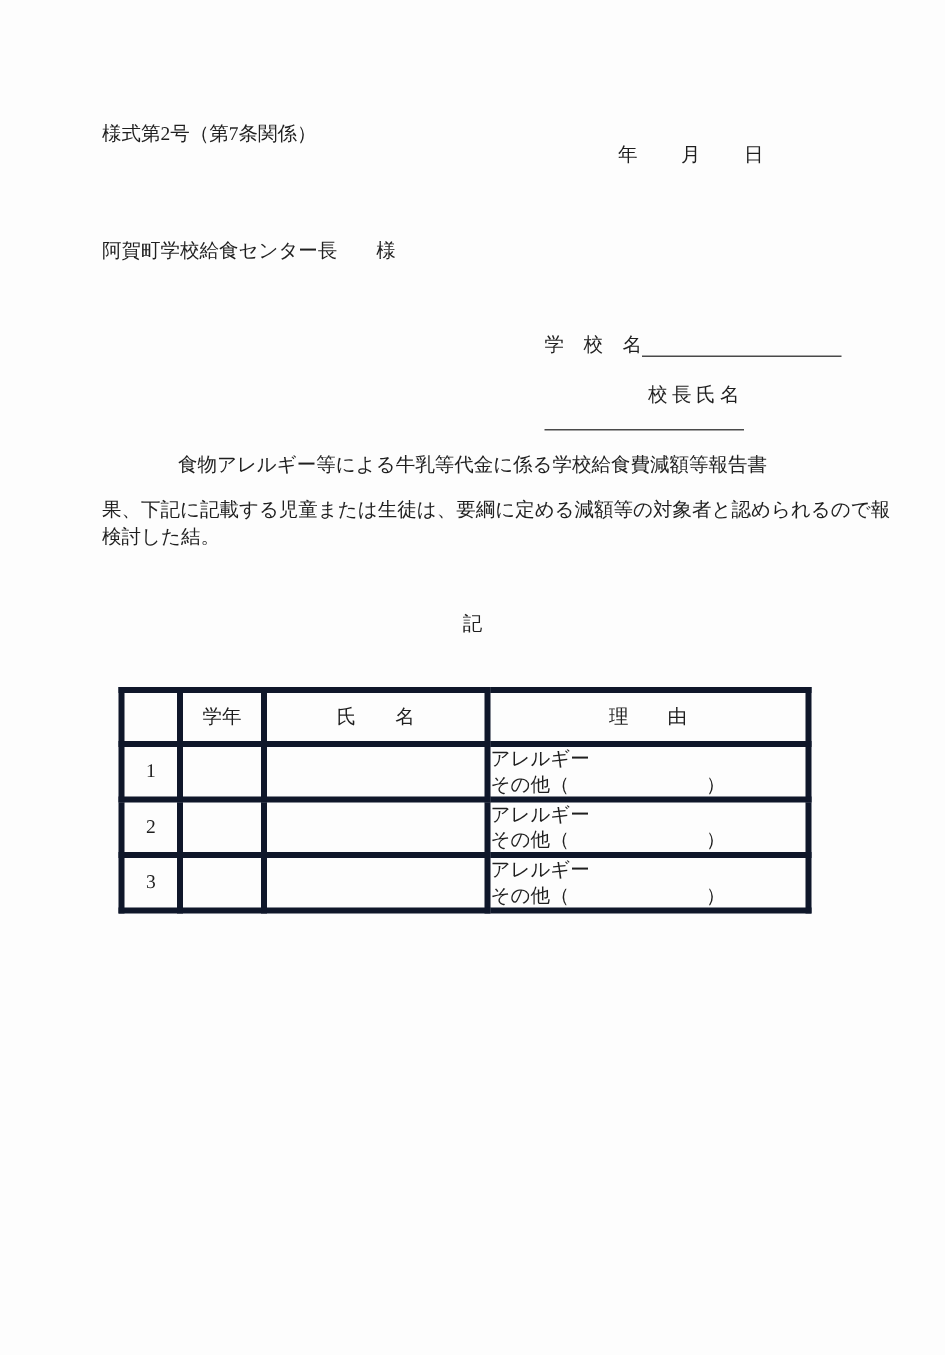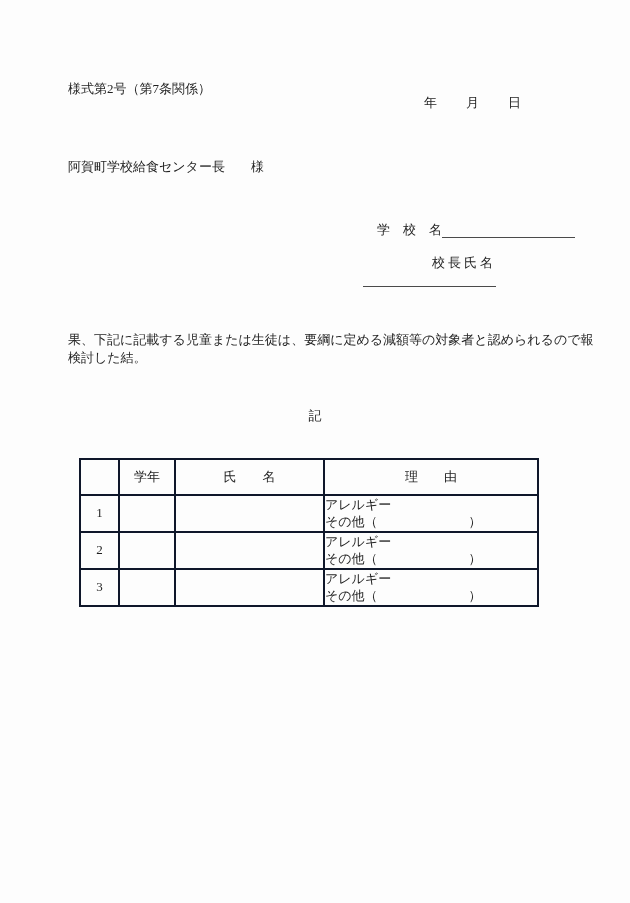--- a/index.html
+++ b/index.html
@@ -15,25 +15,25 @@
     background: #fdfdfd;
     color: #1f1f1f;
     font-family: Liberation Serif, serif;
     font-size: 13px;
     line-height: 1.25;
     overflow: hidden;
   }
   .abs { position: absolute; white-space: nowrap; }
 
   .form-number { left: 68px; top: 81px; }
-  .date-line { right: 108px; top: 95px; letter-spacing: 1px; }
+  .date-line { right: 120px; top: 95px; letter-spacing: 1px; }
   .addressee { left: 68px; top: 159px; }
 
   .signature-row { display: flex; align-items: flex-end; }
-  .school-name-row { left: 363px; top: 222px; margin-left: 14px; }
+  .school-name-row { left: 363px; top: 222px; }
   .principal-row { left: 363px; top: 255px; flex-direction: column; }
   .principal-row .sig-label { letter-spacing: 3px; }
   .sig-underline {
     display: inline-block;
     width: 133px;
     height: 15px;
     border-bottom: 1px solid #4a4a4a;
     vertical-align: baseline;
   }
 
@@ -57,21 +57,21 @@
     position: absolute;
     left: 79px;
     top: 458px;
     width: 458px;
     border-collapse: collapse;
     table-layout: fixed;
     font-size: 13px;
     color: #1f1f1f;
   }
   .report-table th, .report-table td {
-    border: 2px solid #0f172a;
+    border: 4px solid #0f172a;
     padding: 0;
     font-weight: normal;
   }
   .report-table tr.hdr { height: 36px; }
   .report-table tr.row { height: 37px; }
   .col-no { width: 39px; }
   .col-grade { width: 56px; }
   .col-name { width: 149px; }
   .col-reason { width: 214px; }
   .report-table th { text-align: center; vertical-align: middle; }
@@ -93,20 +93,21 @@
   <div class="abs school-name-row signature-row">
     <span class="sig-label">学　校　名</span>
       <span class="sig-underline"></span>
   </div>
 
   <div class="abs principal-row signature-row">
     <span class="sig-label">校長氏名</span>
       <span class="sig-underline"></span>
   </div>
 
+  <div class="abs doc-title">食物アレルギー等による牛乳等代金に係る学校給食費減額等報告書</div>
 
   <div class="abs body-par">
     <div class="body-line">果、下記に記載する児童または生徒は、要綱に定める減額等の対象者と認められるので報</div>
     <div class="body-line">検討した結。</div>
   </div>
 
   <div class="abs section-marker">記</div>
 
   <table class="report-table">
     <colgroup>

